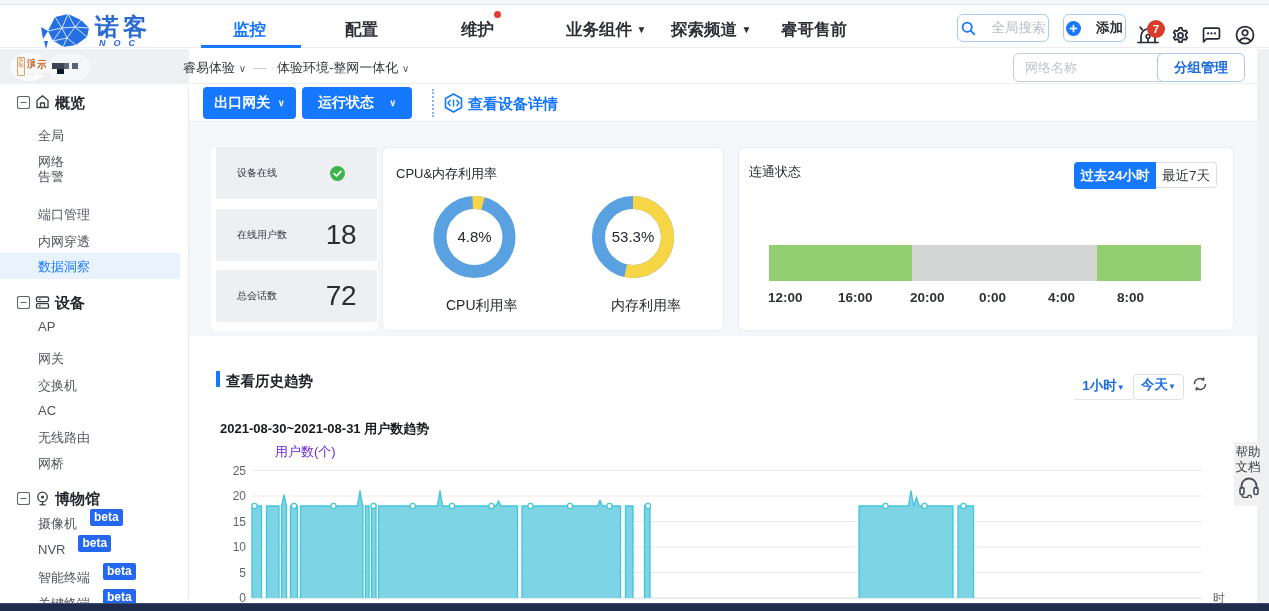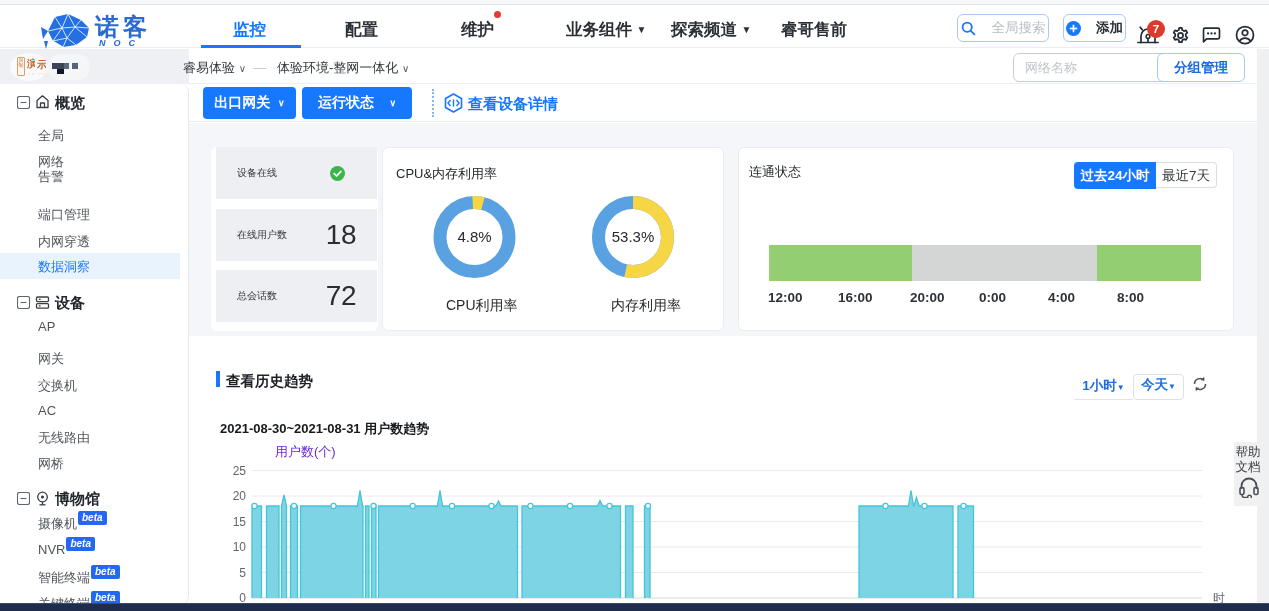--- a/index.html
+++ b/index.html
@@ -13,21 +13,21 @@
 .navitem { position:absolute; top:14px; font-size:16.5px; font-weight:bold; color:#2b2f36; white-space:nowrap; }
 .navcaret { font-size:10px; position:relative; top:-2px; }
 #tabline { left:201px; top:45px; width:100px; height:3px; background:#1677ff; }
 
 #sb-left { left:0; top:49px; width:189px; height:35px; background:#eef0f3; }
 #sb-right { left:189px; top:49px; width:1080px; height:35px; background:#fff; border-bottom:1px solid #eef0f2; }
 
 #sidebar { left:0; top:84px; width:189px; height:520px; background:#fff; border-right:1px solid #e5e7e9;border-radius:8px; }
 .sideh { position:absolute; font-size:15px; font-weight:bold; color:#23272e; }
 .sitem { position:absolute; left:38px; font-size:13px; color:#50555d; }
-.beta { display:inline-block; background:#2468f2; color:#fff; font-size:10px; font-style:italic; font-weight:bold; border-radius:2px; padding:1px 4px 1.5px; position:relative; top:-7px; margin-left:1px; }
+.beta { display:inline-block; background:#2468f2; color:#fff; font-size:12px; font-weight:bold; border-radius:2px; padding:1px 4px 1.5px; position:relative; top:-7px; margin-left:13px; }
 
 #filterrow { left:189px; top:84px; width:1080px; height:38px; background:#fff; border-bottom:1px solid #e9ebee; }
 .bluebtn { position:absolute; background:#1677ff; color:#fff; border-radius:4px; height:32px; top:3px; font-size:14px; font-weight:bold; display:flex; align-items:center; justify-content:center; }
 #band { left:189px; top:123px; width:1080px; height:213px; background:#f5f6f9; }
 .card { position:absolute; background:#fff; border:1px solid #eaecee; border-radius:6px; }
 .statbox { position:absolute; left:27px; width:161px; height:52px; background:#edeff2; display:flex; align-items:center; }
 .statlabel { font-size:10px; color:#32363d; margin-left:21px; }
 .statval { position:absolute; right:21px; font-size:28px; font-weight:normal; color:#2a2e33; letter-spacing:-0.5px; }
 
 #lower { left:189px; top:336px; width:1068px; height:268px; background:#fff; }

